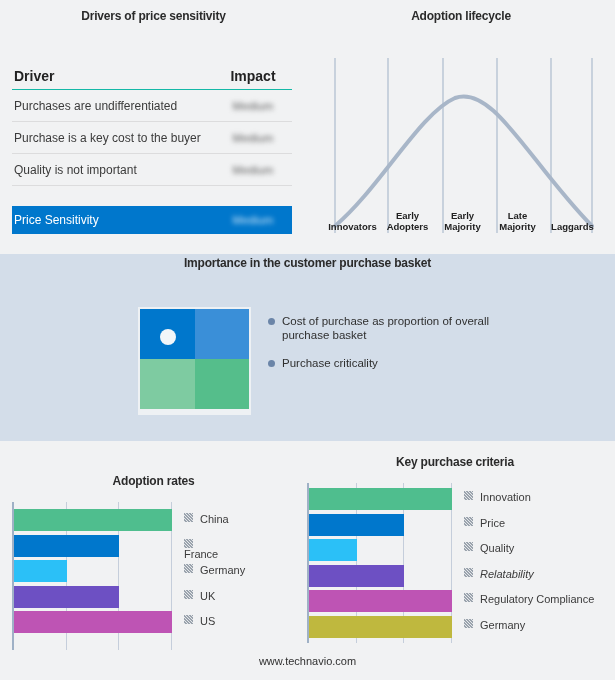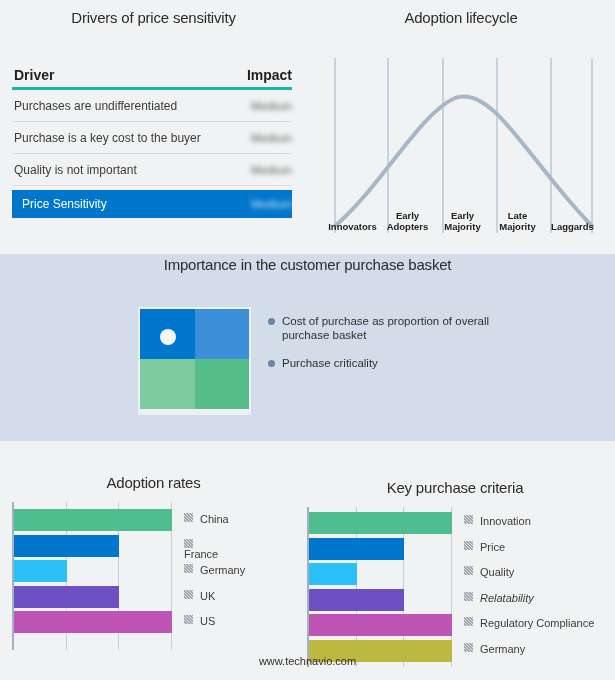--- a/index.html
+++ b/index.html
@@ -7,58 +7,57 @@
     width: 615px; height: 680px;
     background: #f1f2f3;
     font-family: "Liberation Sans", sans-serif;
     overflow: hidden;
   }
   #page { position: relative; width: 615px; height: 680px; background: #f1f2f3; }
 
   
   .panel-title {
     text-align: center;
-    font-weight: normal;
-    font-size: 15px;
+    font-weight: bold;
+    font-size: 12px;
     color: #2b2b2b;
     letter-spacing: -0.2px;
   }
 
   
   #drivers { position: absolute; left: 0; top: 0; width: 307px; height: 254px; }
   #drivers .panel-title { margin-top: 9px; }
   .tbl { position: absolute; left: 12px; top: 62px; width: 280px; }
   .trow {
     display: flex; align-items: center;
     height: 32px;
     border-bottom: 1px solid #dcdcdd;
     font-size: 12px;
     color: #3b3b3b;
   }
   .trow.head {
     font-weight: bold; font-size: 14px; color: #222; height: 28px;
-    border-bottom: 3px solid #14b8a6;
+    border-bottom: 1px solid #14b8a6;
   }
   .trow .c-driver { flex: 1 1 auto; padding-left: 2px; }
-  .trow .c-impact { flex: 0 0 78px; text-align: right; }
+  .trow .c-impact { flex: 0 0 78px; text-align: center; }
   .trow.head .c-impact { flex: 0 0 78px; }
   .blurred {
     color: #5d5d5d;
     filter: blur(2.4px);
     -webkit-filter: blur(2.4px);
     font-size: 11.5px;
     display: inline-block;
   }
   .trow.highlight {
     background: #0077cc;
     color: #ffffff;
     border-bottom: none;
     height: 28px;
-    margin-top: 4px;
-    padding-left: 8px;
+    margin-top: 20px;
   }
   .trow.highlight .blurred { color: #cfe6f8; }
 
   
   #lifecycle { position: absolute; left: 307px; top: 0; width: 308px; height: 254px; }
   #lifecycle .panel-title { margin-top: 9px; }
   .curve-wrap { position: absolute; left: 18px; top: 58px; width: 275px; height: 175px; }
   .curve-wrap svg { display: block; }
   .seg-labels {
     position: absolute; left: 18px; top: 196px; width: 275px; height: 38px;
@@ -99,21 +98,21 @@
   .basket-legend { position: absolute; left: 268px; top: 314px; width: 300px; }
   .bl-item { display: flex; align-items: flex-start; margin-bottom: 14px; }
   .bl-bullet {
     width: 7px; height: 7px; border-radius: 50%;
     background: #6b85a8; margin-top: 4px; margin-right: 7px; flex: 0 0 auto;
   }
   .bl-text { font-size: 11.5px; color: #2f2f2f; line-height: 14px; max-width: 215px; }
 
   
   #adoption { position: absolute; left: 0; top: 460px; width: 307px; height: 205px; }
-  #criteria { position: absolute; left: 307px; top: 441px; width: 296px; height: 205px; margin-top: 24px; }
+  #criteria { position: absolute; left: 307px; top: 441px; width: 296px; height: 205px; }
   #adoption .panel-title, #criteria .panel-title { margin-top: 14px; }
 
   .barchart { position: absolute; display: flex; }
   .plot {
     position: relative;
     background: #f1f2f3;
     border-left: 2px solid #9fb1c6;
   }
   .gridline {
     position: absolute; top: 0; bottom: 0; width: 1px; background: #c5cedb;

